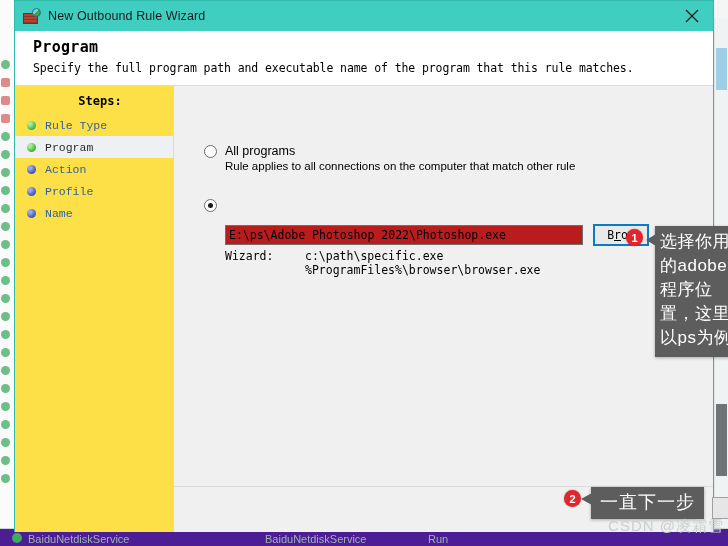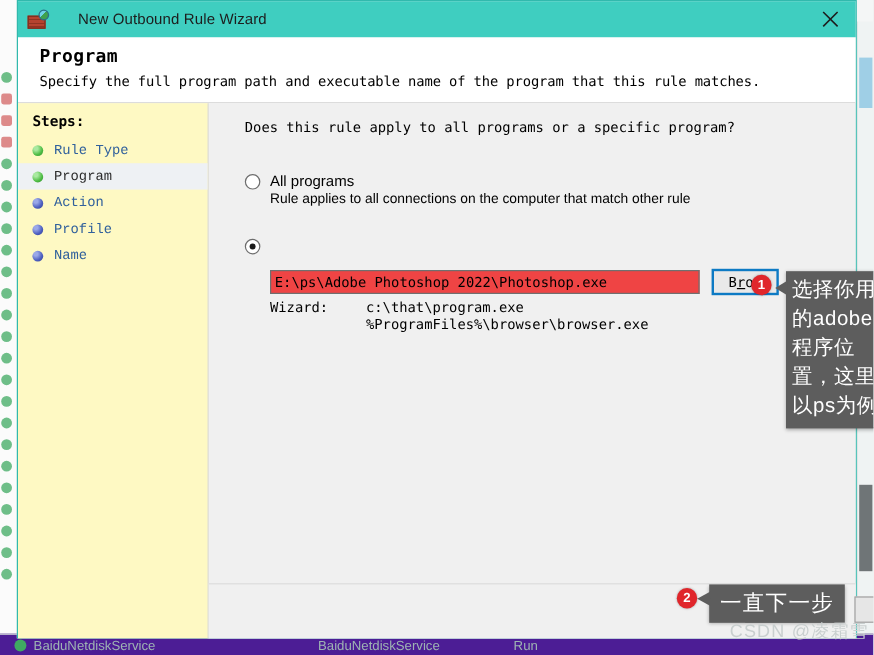--- a/index.html
+++ b/index.html
@@ -135,21 +135,21 @@
   .title-icon .globe {
     position: absolute;
     right: 0; top: 0;
     width: 9px; height: 9px;
     border-radius: 50%;
     background: linear-gradient(135deg,#6fd2e8 0 45%, #3ea14f 45% 100%);
     border: 1px solid #2b6f8a;
     box-sizing: border-box;
   }
   .title-text {
-    margin-left: 24px;
+    margin-left: 7px;
     font-family: "Liberation Sans", sans-serif;
     font-size: 12.5px;
     color: #1d1d1d;
     letter-spacing: .1px;
   }
   .close-btn {
     position: absolute;
     right: 0; top: 0;
     width: 42px; height: 30px;
     display: flex;
@@ -183,25 +183,26 @@
     letter-spacing: -.1px;
   }
 
   
   .body {
     display: flex;
     height: 446px;
   }
   .sidebar {
     width: 159px;
-    background: #fef9c3;
+    background: #fde047;
     border-right: 1px solid #d8d8d8;
     box-sizing: border-box;
     padding-top: 6px;
     flex: none;
+    text-align: center;
   }
   .sidebar .steps-label {
     font-family: "DejaVu Sans Mono", monospace;
     font-size: 12px;
     font-weight: bold;
     color: #000;
     padding: 2px 0 6px 12px;
   }
   .step {
     display: flex;
@@ -298,21 +299,21 @@
     position: absolute;
     left: 51px; top: 138px;
     display: flex;
     align-items: center;
   }
   .path-input {
     width: 358px;
     height: 20px;
     box-sizing: border-box;
     border: 1px solid #6f6f6f;
-    background: #ef4444;
+    background: #b91c1c;
     font-family: "DejaVu Sans Mono", monospace;
     font-size: 11.5px;
     color: #000;
     padding: 0 3px;
     outline: none;
   }
   .browse-btn {
     margin-left: 10px;
     width: 56px;
     height: 22px;
@@ -534,21 +535,20 @@
         </div>
 
         <div class="step">
           <span class="dot blue"></span>
           <span class="lbl">Name</span>
         </div>
       </div>
 
       <div class="content">
 
-        <div class="question">Does this rule apply to all programs or a specific program?</div>
 
         <div class="opt one">
           <div class="radio-row">
             <span class="radio"></span>
             <span class="opt-title">All programs</span>
           </div>
           <div class="opt-desc">Rule applies to all connections on the computer that match other rule</div>
         </div>
 
         <div class="opt two">
@@ -562,21 +562,21 @@
           <div class="browse-btn">
             <span>B</span>
               <u>r</u>
               <span>ow</span>
           </div>
         </div>
 
         <div class="example-block">
           <div class="ex-label">Wizard:</div>
           <div class="ex-lines">
-            <div>c:\that\program.exe</div>
+            <div>c:\path\specific.exe</div>
             <div>%ProgramFiles%\browser\browser.exe</div>
           </div>
         </div>
 
         <div class="footer">
           <div class="btn back">
             <span>&lt; </span>
               <u>B</u>
               <span>ack</span>
           </div>

